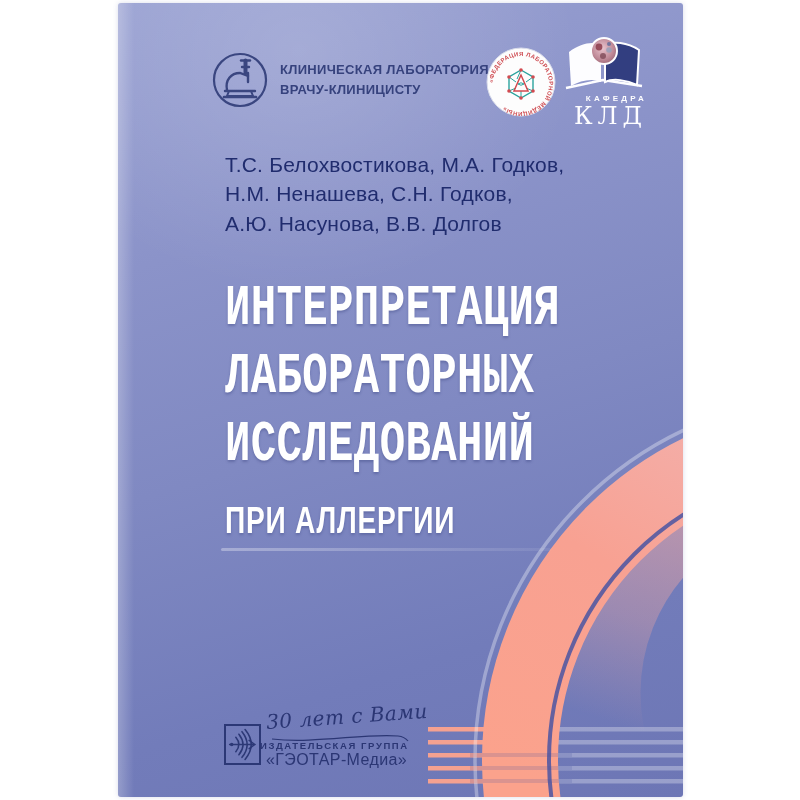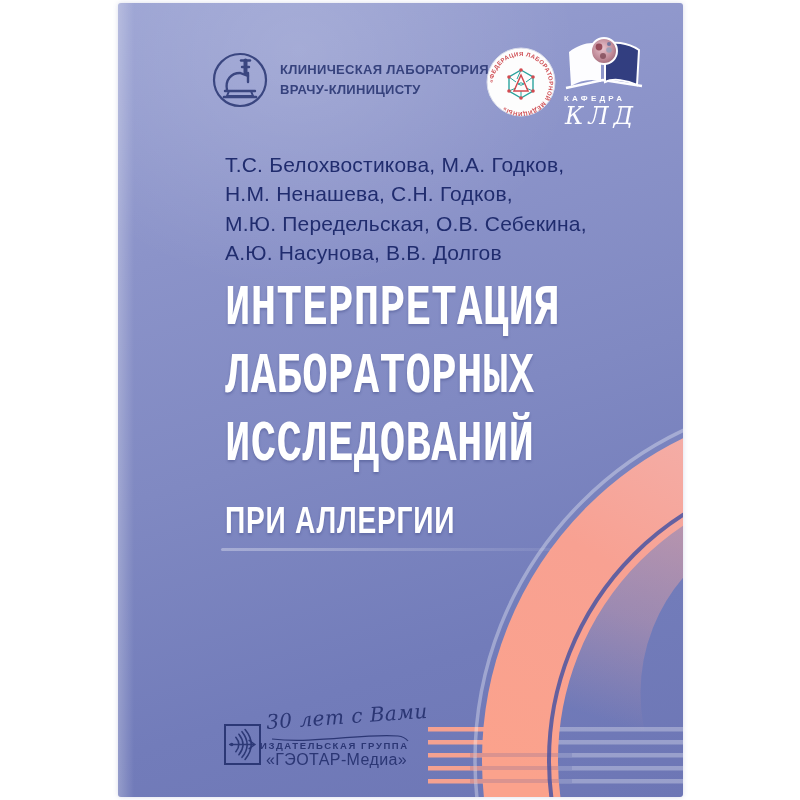--- a/index.html
+++ b/index.html
@@ -23,26 +23,26 @@
   }
   .decor { position:absolute; left:0; top:0; width:565px; height:794px; }
 
   
   .badge-circle { position:absolute; left:92px; top:47px; width:60px; height:60px; }
   .badge-text {
     position:absolute; left:162px; top:57px; color:#36427d; font-weight:700;
     font-size:13px; line-height:19.5px; letter-spacing:0.3px; white-space:nowrap;
   }
   .seal { position:absolute; left:365px; top:41px; width:76px; height:76px; }
-  .kld  { position:absolute; left:443px; top:33px; width:86px; text-align:left; }
+  .kld  { position:absolute; left:443px; top:33px; width:86px; text-align:right; }
   .kld-book { width:82px; height:56px; display:block; margin:0 auto; }
   .kld-word { color:#fdfdff; font-size:8px; letter-spacing:3.2px; font-weight:700;
               margin-top:2px; padding-left:3px; }
   .kld-abbr { color:#fdfdff; font-family:"DejaVu Serif", serif; font-size:24px;
-              letter-spacing:5px; font-weight:400; margin-top:-1px; padding-left:4px;font-style:italic; }
+              letter-spacing:5px; font-weight:400; margin-top:-1px; padding-left:4px; }
 
   
   .authors {
     position:absolute; left:107px; top:147px; color:#202c6e;
     font-size:21px; line-height:29.3px; letter-spacing:0.2px; white-space:nowrap;
   }
 
   
   .title { position:absolute; left:107px; top:272px; color:#ffffff;font-family:Liberation Mono, monospace; }
   .title-line {
@@ -202,21 +202,20 @@
         <circle cx="40" cy="20" r="3" fill="#7e4a58" opacity="0.8"></circle>
         <circle cx="46" cy="8" r="2" fill="#5d6a9a" opacity="0.8"></circle>
       </svg>
       <div class="kld-word">КАФЕДРА</div>
       <div class="kld-abbr">КЛД</div>
     </div>
 
     <div class="authors">
       <div>Т.С. Белохвостикова, М.А. Годков,</div>
       <div>Н.М. Ненашева, С.Н. Годков,</div>
-      <div>М.Ю. Передельская, О.В. Себекина,</div>
       <div>А.Ю. Насунова, В.В. Долгов</div>
     </div>
 
     <div class="title">
       <div class="title-line">ИНТЕРПРЕТАЦИЯ</div>
       <div class="title-line">ЛАБОРАТОРНЫХ</div>
       <div class="title-line">ИССЛЕДОВАНИЙ</div>
     </div>
     <div class="subtitle">ПРИ АЛЛЕРГИИ</div>
     <div class="subtitle-rule"></div>

